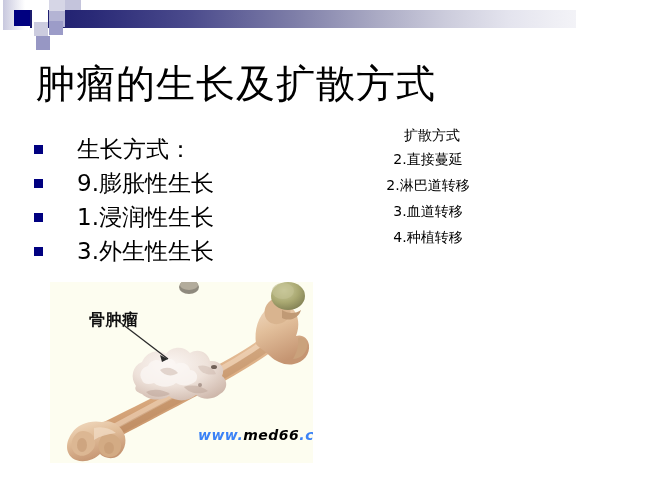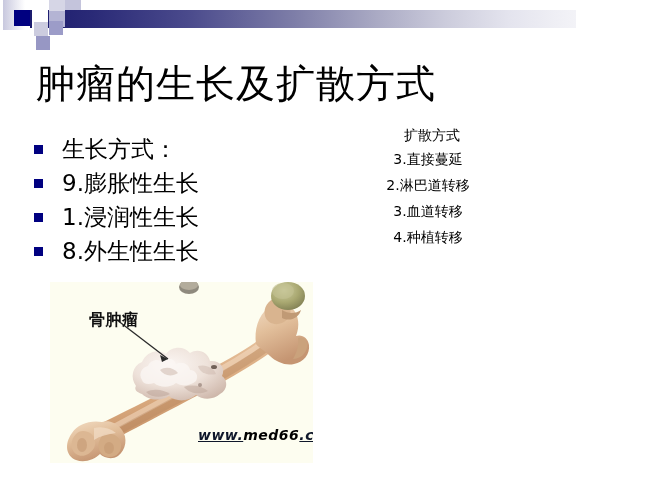--- a/index.html
+++ b/index.html
@@ -74,20 +74,21 @@
   #bullet-list {
     position: absolute;
     left: 34px;
     top: 132px;
     width: 260px;
   }
   .bullet-row {
     display: flex;
     align-items: center;
     height: 34px;
+    gap: 15px;
   }
   .bullet-mark {
     width: 9px;
     height: 9px;
     background: #000080;
     flex: 0 0 auto;
     margin-right: 19px;
   }
   .bullet-text {
     font-family: "DejaVu Sans", sans-serif;
@@ -145,21 +146,21 @@
     position: absolute;
     left: 148px;
     top: 145px;
     font-family: "DejaVu Sans", sans-serif;
     font-size: 14px;
     font-weight: bold;
     font-style: italic;
     letter-spacing: 0.5px;
     white-space: nowrap;
   }
-  #watermark .wm-r { color: #0f172a; text-decoration: underline; }
+  #watermark .wm-r { color: #3b82f6; }
   #watermark .wm-g { color: #000000; }
 </style>
 </head>
 <body>
 
 <div id="slide">
 
   <div id="header-band">
     <div class="grad-bar"></div>
     <div class="sq sq-a"></div>
@@ -183,27 +184,27 @@
     <div class="bullet-row">
       <span class="bullet-mark"></span>
       <span class="bullet-text">9.膨胀性生长</span>
     </div>
     <div class="bullet-row">
       <span class="bullet-mark"></span>
       <span class="bullet-text">1.浸润性生长</span>
     </div>
     <div class="bullet-row">
       <span class="bullet-mark"></span>
-      <span class="bullet-text">8.外生性生长</span>
+      <span class="bullet-text">3.外生性生长</span>
     </div>
   </div>
 
   <div id="right-col">
     <div class="rc-head">扩散方式</div>
-    <div class="rc-item">3.直接蔓延</div>
+    <div class="rc-item">2.直接蔓延</div>
     <div class="rc-item">2.淋巴道转移</div>
     <div class="rc-item">3.血道转移</div>
     <div class="rc-item">4.种植转移</div>
   </div>
 
   <div id="figure">
     <svg width="263" height="181" viewBox="0 0 263 181">
       <defs>
         <linearGradient id="boneShaft" x1="0" y1="0" x2="0.35" y2="1">
           <stop offset="0%" stop-color="#f0d6bb"></stop>

